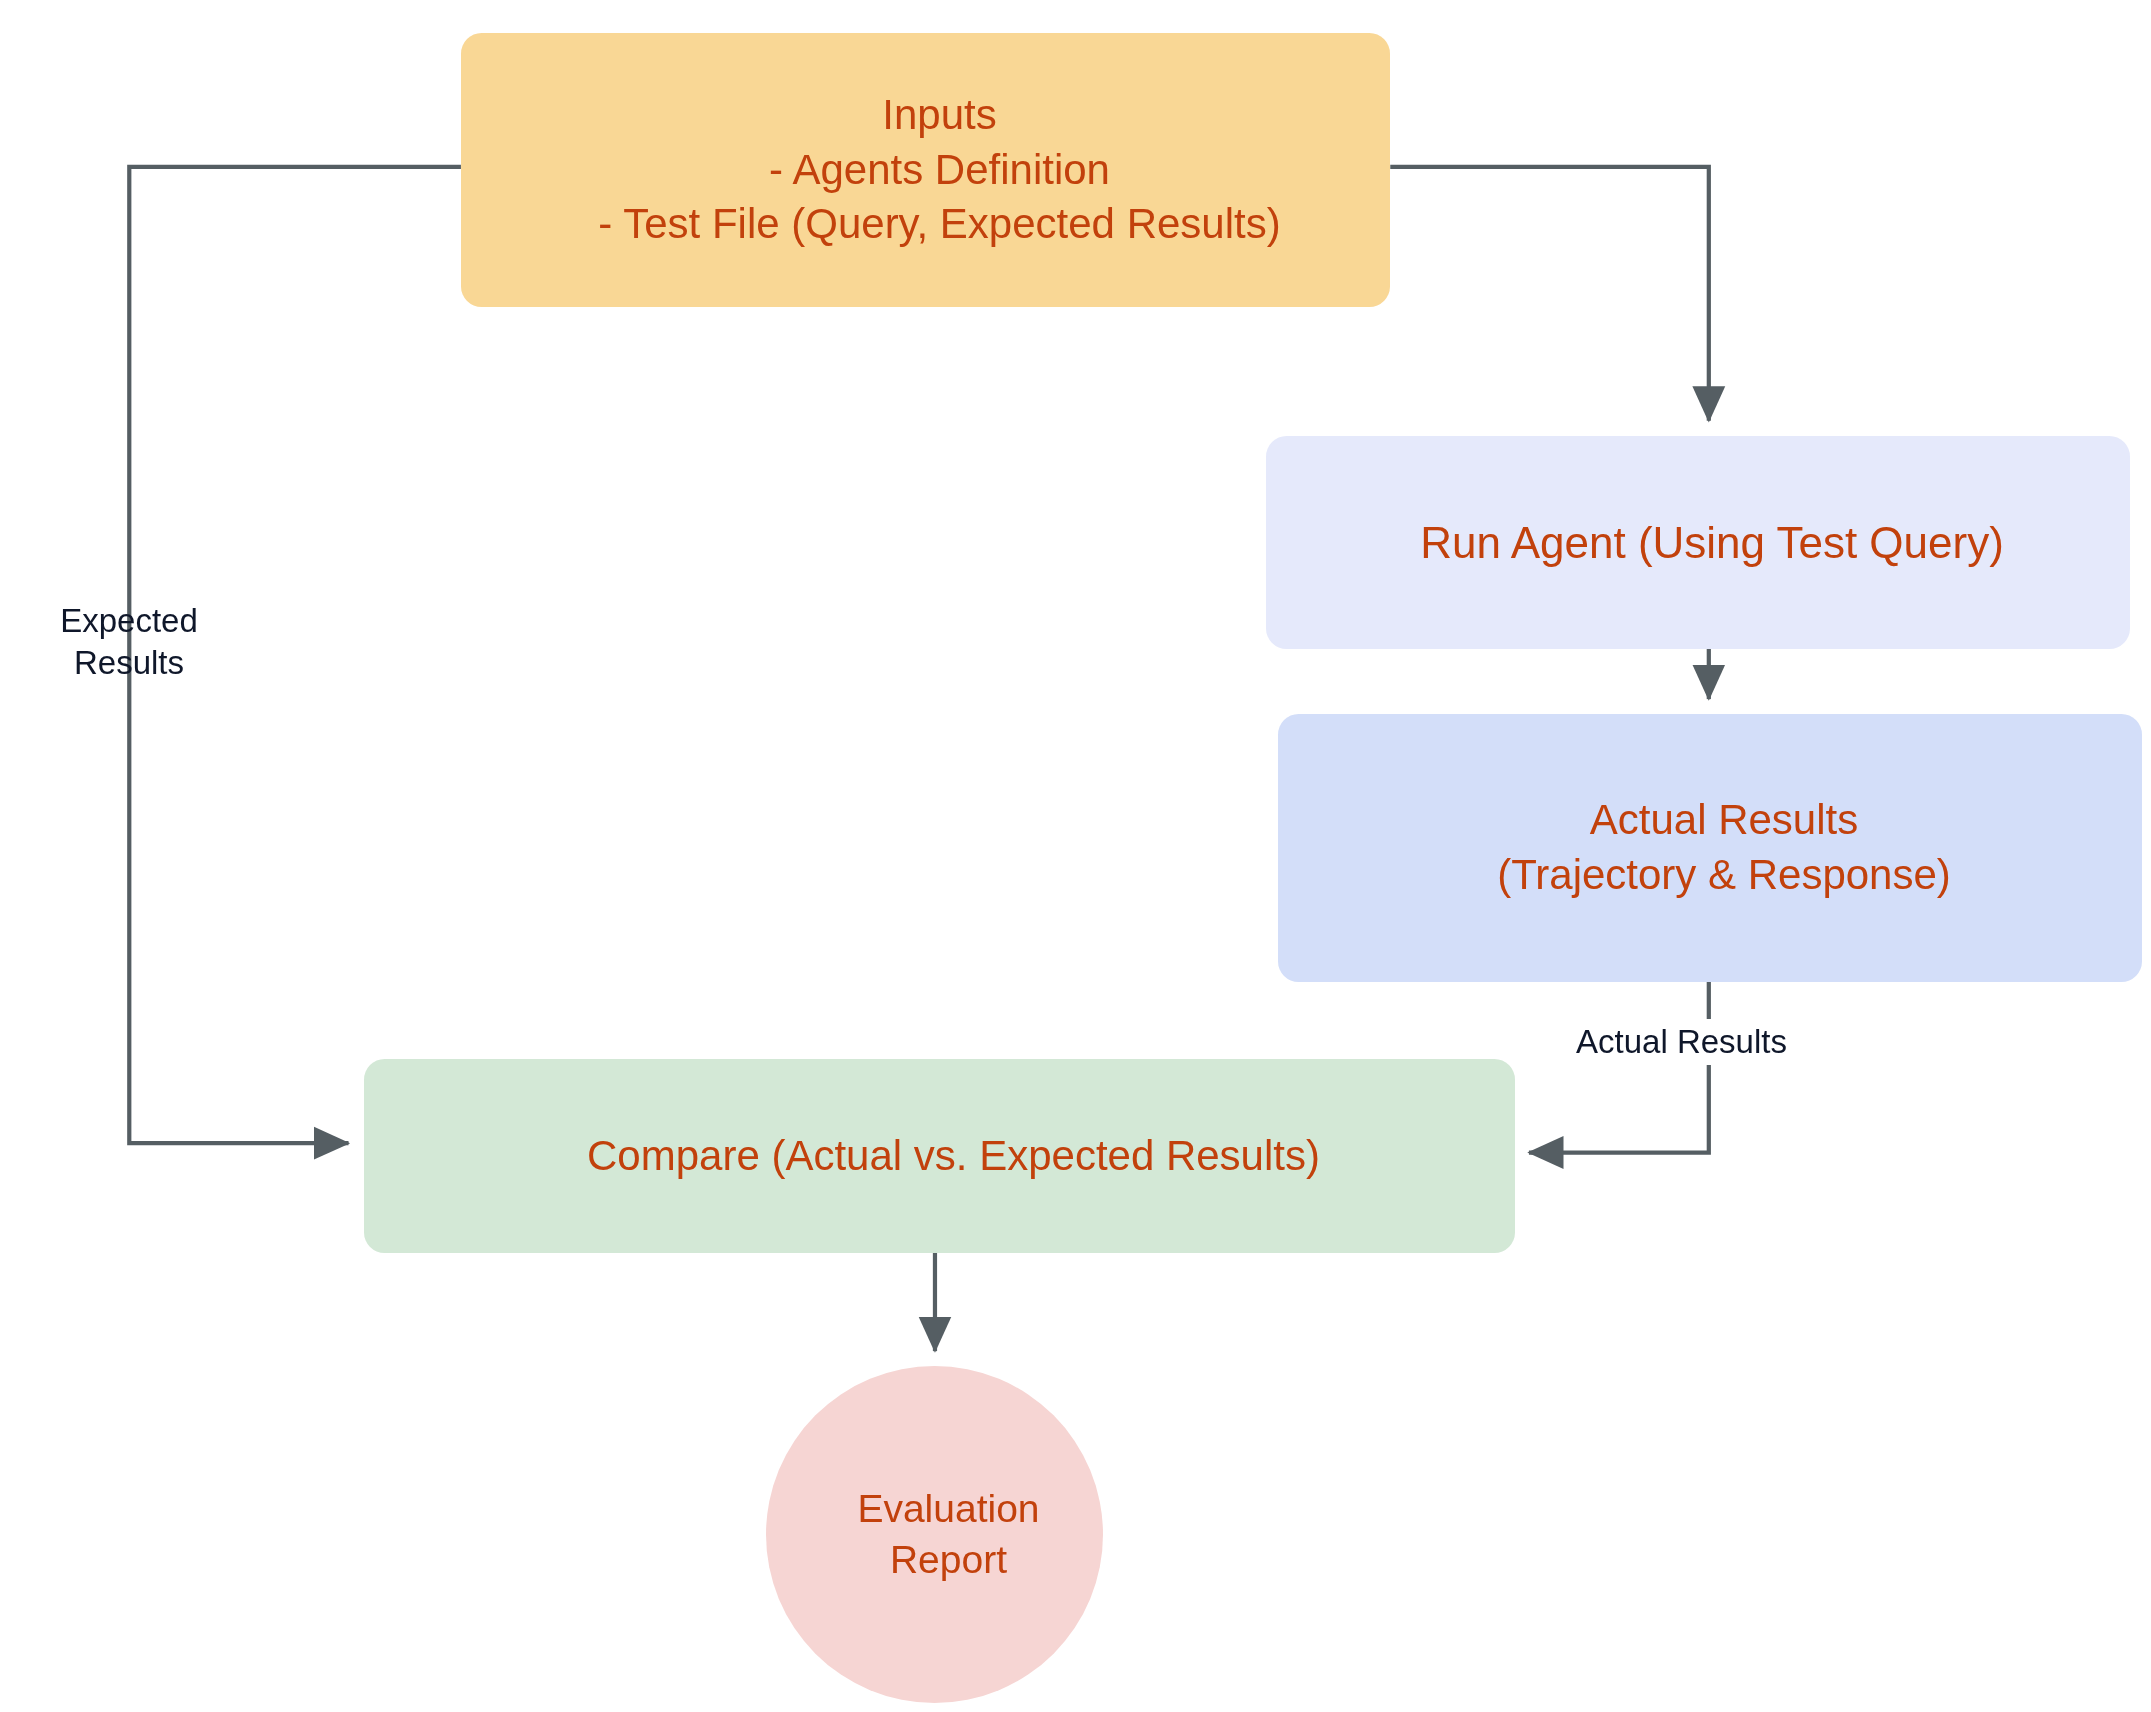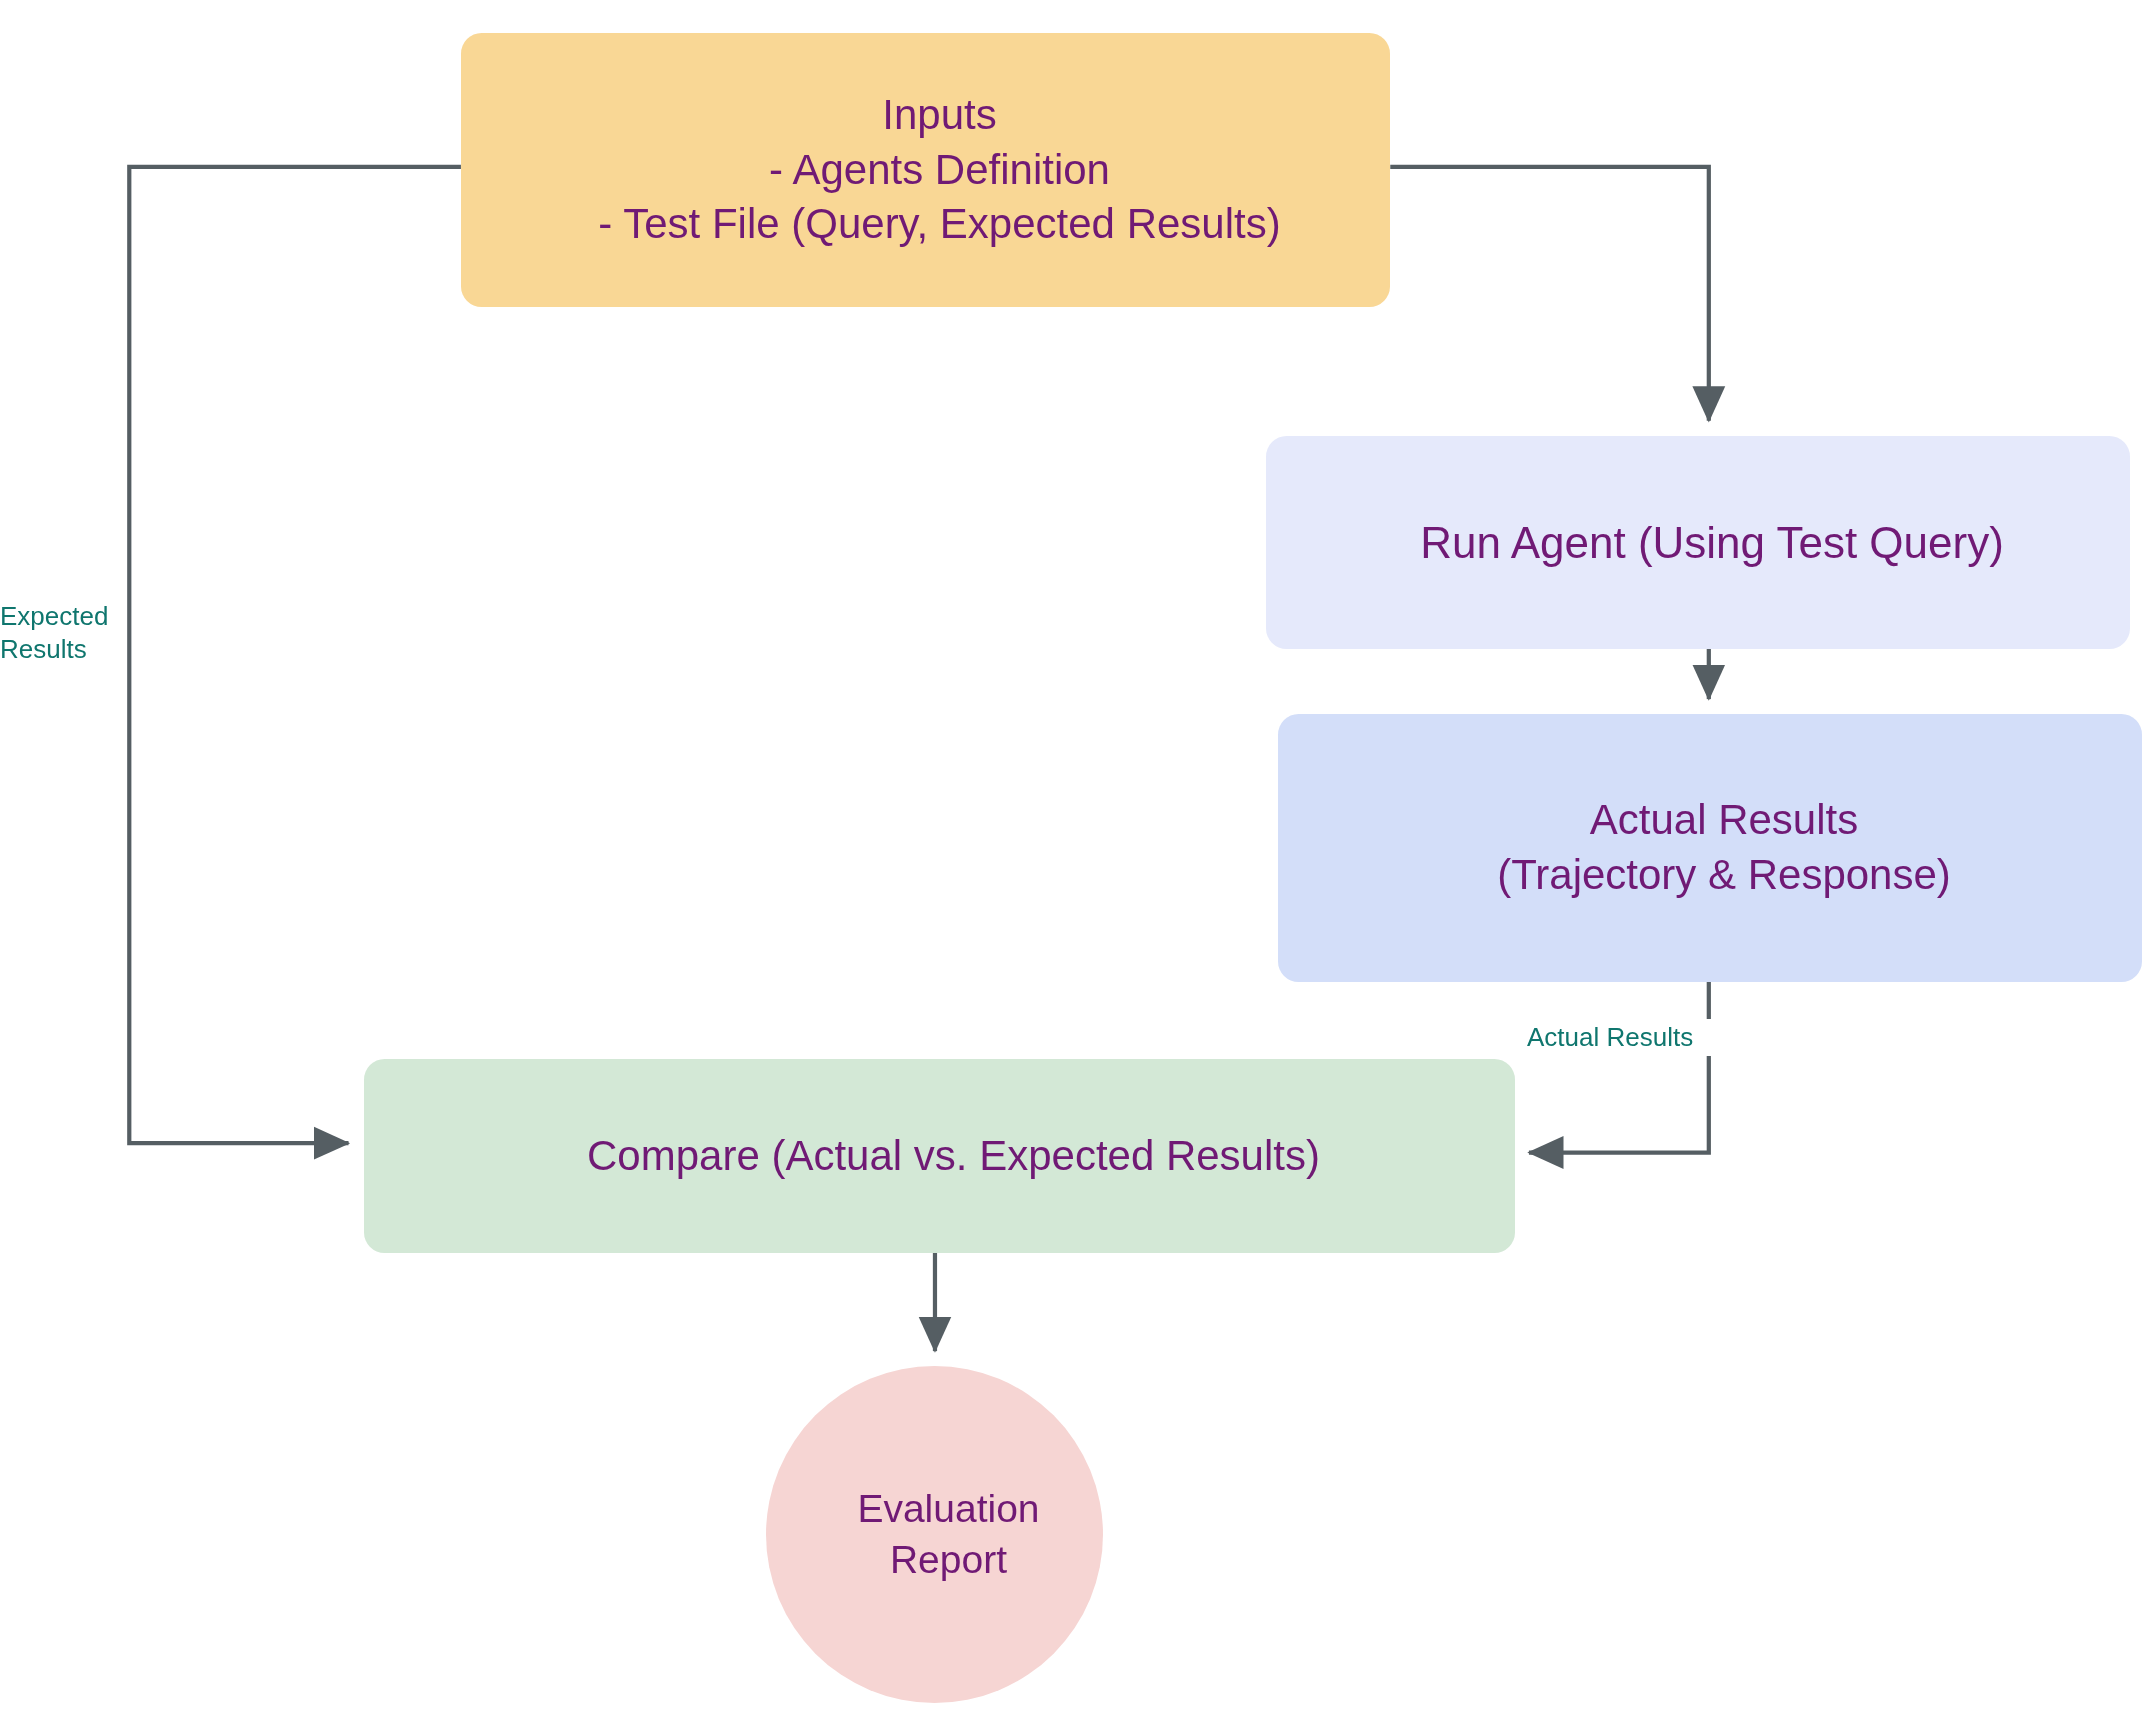--- a/index.html
+++ b/index.html
@@ -24,21 +24,21 @@
     width: 2151px;
     height: 1713px;
   }
   .node {
     position: absolute;
     display: flex;
     align-items: center;
     justify-content: center;
     text-align: center;
     box-sizing: border-box;
-    color: #701a75;
+    color: #c2410c;
     line-height: 1.30;
     white-space: pre-line;
     padding-left: 28px;
   }
   .node-box {
     border-radius: 20.6px;
   }
   .node-circle {
     border-radius: 50%;
   }
@@ -66,24 +66,24 @@
     font-size: 42px;
   }
   #node-evaluation-report {
     left: 766px;  top: 1366px; width: 337px;  height: 337px;
     font-size: 39px;
   }
 
   
   .edge-label {
     position: absolute;
-    color: #0f766e;
-    font-size: 26px;
+    color: #0f172a;
+    font-size: 33px;
     line-height: 1.28;
-    text-align: left;
+    text-align: center;
     white-space: pre-line;
   }
   #edge-label-expected-results {
     left: 0px;   top: 600px;  width: 258px;
   }
   #edge-label-actual-results {
     left: 1527px; top: 1019px; width: 309px;
     background: #ffffff;
     padding: 1.9px 0;
   }

